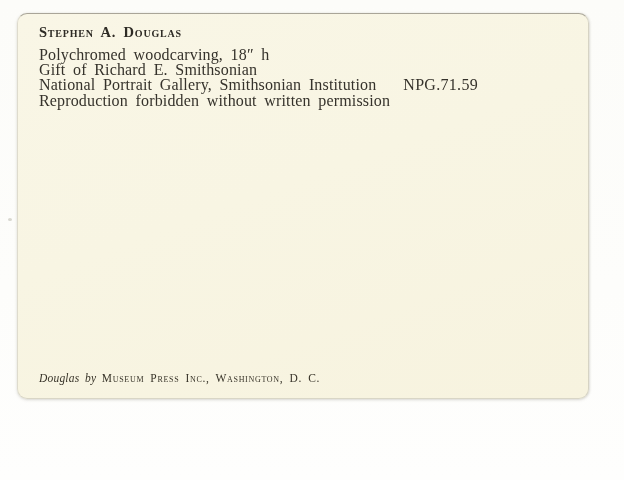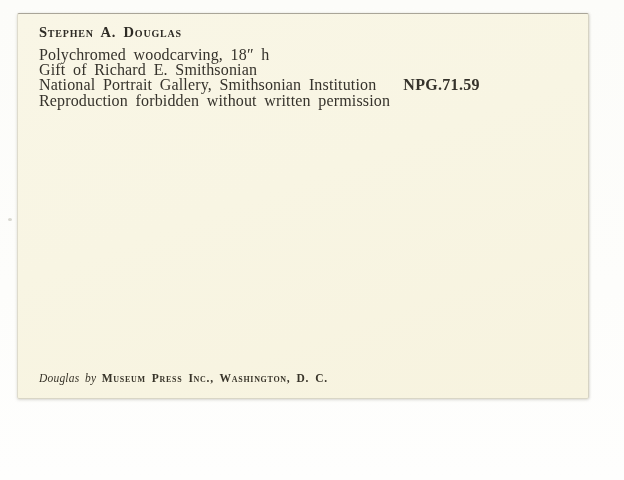--- a/index.html
+++ b/index.html
@@ -26,21 +26,21 @@
     position: absolute;
     left: 17px;
     top: 13px;
     width: 572px;
     height: 386px;
     background: linear-gradient(160deg, #f9f6e6 0%, var(--card-bg) 45%, #f7f3df 100%);
     border-top: 1px solid var(--card-edge);
     border-left: 1px solid #dedbcd;
     border-right: 1px solid #d6d3c4;
     border-bottom: 1px solid #d9d6c6;
-    border-radius: 2px;
+    border-radius: 10px;
     box-shadow: 0 1px 3px rgba(120,115,100,0.25), 1px 0 2px rgba(120,115,100,0.12);
     color: var(--ink);
   }
   .label-block {
     position: absolute;
     left: 21px;
     top: 10px;
     width: 520px;
   }
   .artwork-title {
@@ -55,38 +55,37 @@
   .credit-line {
     font-size: 16px;
     line-height: 15.2px;
     letter-spacing: 0.15px;
     word-spacing: 3.5px;
     white-space: nowrap;
   }
   .institution-row { display: flex; align-items: flex-start; }
   .accession-number {
     margin-left: 27px;
-    font-weight: 700;
+    font-weight: 400;
     letter-spacing: 0.3px;
   }
   .printer-line {
     position: absolute;
     left: 21px;
     bottom: 14px;
     font-size: 11.5px;
     letter-spacing: 0.2px;
     word-spacing: 2.5px;
     white-space: nowrap;
     color: #383429;
   }
   .printed-by { font-style: italic; }
   .printer-name {
     font-variant: small-caps;
     letter-spacing: 0.7px;
-    font-weight: bold;
   }
   .speck {
     position: absolute;
     left: 8px;
     top: 218px;
     width: 4px;
     height: 3px;
     background: rgba(150,145,130,0.35);
     border-radius: 50%;
   }

